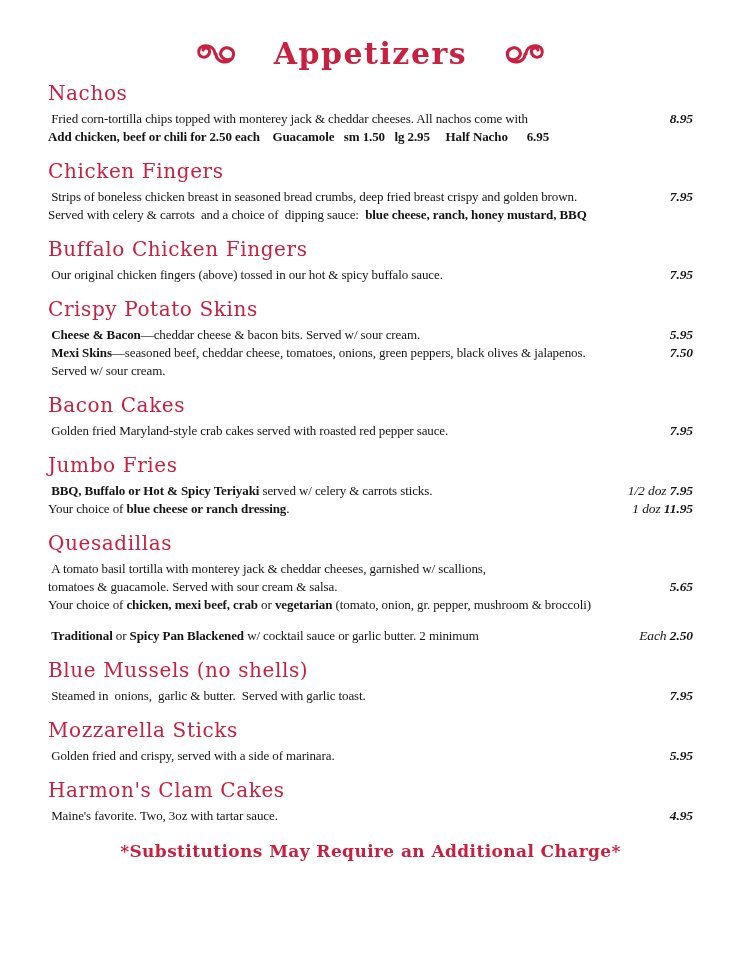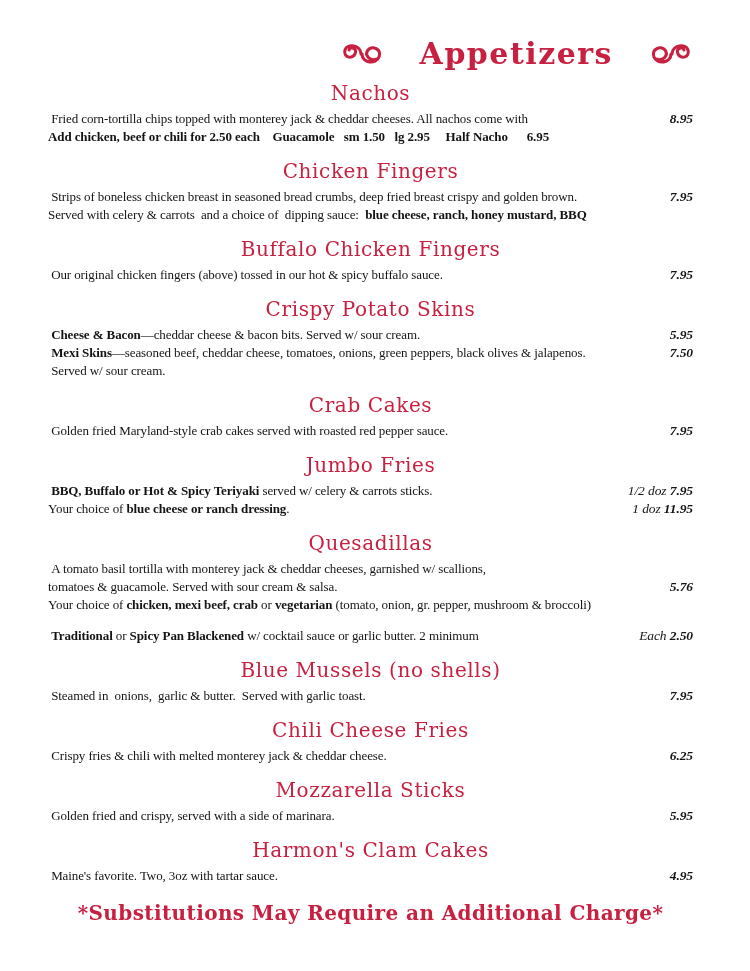--- a/index.html
+++ b/index.html
@@ -8,56 +8,56 @@
   body {
     width: 750px; height: 971px;
     background: #ffffff;
     font-family: "Liberation Serif", "DejaVu Serif", serif;
     color: var(--ink);
     overflow: hidden;
   }
   .page { padding: 30px 57px 0 48px; }
 
   .title-row {
-    display: flex; justify-content: flex-end; align-items: center;
+    display: flex; justify-content: center; align-items: center;
     gap: 36px; margin: 6px 0 10px 0;
   }
   .page-title {
     font-family: "DejaVu Serif", serif;
     font-size: 30px; letter-spacing: 1.5px;
     color: var(--accent); font-weight: 600;
   }
   .flourish { display: block; }
   .flourish path { stroke: var(--accent); stroke-width: 3.1; fill: none; stroke-linecap: round; }
   .flourish.mirror { transform: scaleX(-1); }
 
   .menu-item { margin-bottom: 13px; }
   .item-name {
     margin: 0 0 5px 0;
     font-family: "DejaVu Serif", serif;
     font-size: 20px; font-weight: 500; letter-spacing: 0.6px;
-    color: var(--accent); line-height: 24px; text-align: center;
+    color: var(--accent); line-height: 24px;
   }
   .line {
     display: flex; justify-content: center; align-items: baseline;
     font-size: 13px; line-height: 18px; letter-spacing: -0.1px; gap: 44px;
   }
   .desc { flex: 1 1 auto; white-space: pre-wrap; }
   .seg-b { font-weight: 700; }
   .price {
     flex: 0 0 auto; padding-left: 12px; white-space: nowrap;
     font-weight: 700; font-size: 13.5px; font-style: italic;
   }
   .price .prefix { font-weight: 400; }
 
   .footer-note {
     margin-top: 16px; text-align: center;
     color: var(--accent); font-weight: 700;
     font-family: "DejaVu Serif", serif;
-    font-size: 20px; letter-spacing: 0.4px;
+    font-size: 17px; letter-spacing: 0.4px;
   }
 </style>
 </head>
 <body>
 
 <div class="page">
 
   <div class="title-row">
     <svg class="flourish" width="44" height="26" viewBox="0 0 44 26" aria-hidden="true">
       <path d="M21 13 C21 4 7 2 5 9 C3 16 12 19 15 13 C18 7 10 5 9 9"></path>
@@ -106,21 +106,21 @@
         </div>
         <div class="line">
           <span class="desc"><span> </span><span class="seg-b">Mexi Skins</span><span>—seasoned beef, cheddar cheese, tomatoes, onions, green peppers, black olives &amp; jalapenos.</span></span>
           <span class="price"><span>7.50</span></span>
         </div>
         <div class="line">
           <span class="desc"><span> Served w/ sour cream.</span></span>
         </div>
       </section>
       <section class="menu-item">
-        <h2 class="item-name">Crab Cakes</h2>
+        <h2 class="item-name">Bacon Cakes</h2>
         <div class="line">
           <span class="desc"><span> Golden fried Maryland-style crab cakes served with roasted red pepper sauce.</span></span>
           <span class="price"><span>7.95</span></span>
         </div>
       </section>
       <section class="menu-item">
         <h2 class="item-name">Jumbo Fries</h2>
         <div class="line">
           <span class="desc"><span> </span><span class="seg-b">BBQ, Buffalo or Hot &amp; Spicy Teriyaki</span><span> served w/ celery &amp; carrots sticks.</span></span>
           <span class="price"><span class="prefix">1/2 doz </span><span>7.95</span></span>
@@ -130,44 +130,37 @@
           <span class="price"><span class="prefix">1 doz </span><span>11.95</span></span>
         </div>
       </section>
       <section class="menu-item">
         <h2 class="item-name">Quesadillas</h2>
         <div class="line">
           <span class="desc"><span> A tomato basil tortilla with monterey jack &amp; cheddar cheeses, garnished w/ scallions,</span></span>
         </div>
         <div class="line">
           <span class="desc"><span>tomatoes &amp; guacamole. Served with sour cream &amp; salsa.</span></span>
-          <span class="price"><span>5.76</span></span>
+          <span class="price"><span>5.65</span></span>
         </div>
         <div class="line">
           <span class="desc"><span>Your choice of </span><span class="seg-b">chicken, mexi beef, crab</span><span> or </span><span class="seg-b">vegetarian</span><span> (tomato, onion, gr. pepper, mushroom &amp; broccoli)</span></span>
         </div>
       </section>
       <section class="menu-item">
         <div class="line">
           <span class="desc"><span> </span><span class="seg-b">Traditional</span><span> or </span><span class="seg-b">Spicy Pan Blackened</span><span> w/ cocktail sauce or garlic butter. 2 minimum</span></span>
           <span class="price"><span class="prefix">Each </span><span>2.50</span></span>
         </div>
       </section>
       <section class="menu-item">
         <h2 class="item-name">Blue Mussels (no shells)</h2>
         <div class="line">
           <span class="desc"><span> Steamed in  onions,  garlic &amp; butter.  Served with garlic toast.</span></span>
           <span class="price"><span>7.95</span></span>
-        </div>
-      </section>
-      <section class="menu-item">
-        <h2 class="item-name">Chili Cheese Fries</h2>
-        <div class="line">
-          <span class="desc"><span> Crispy fries &amp; chili with melted monterey jack &amp; cheddar cheese.</span></span>
-          <span class="price"><span>6.25</span></span>
         </div>
       </section>
       <section class="menu-item">
         <h2 class="item-name">Mozzarella Sticks</h2>
         <div class="line">
           <span class="desc"><span> Golden fried and crispy, served with a side of marinara.</span></span>
           <span class="price"><span>5.95</span></span>
         </div>
       </section>
       <section class="menu-item">

